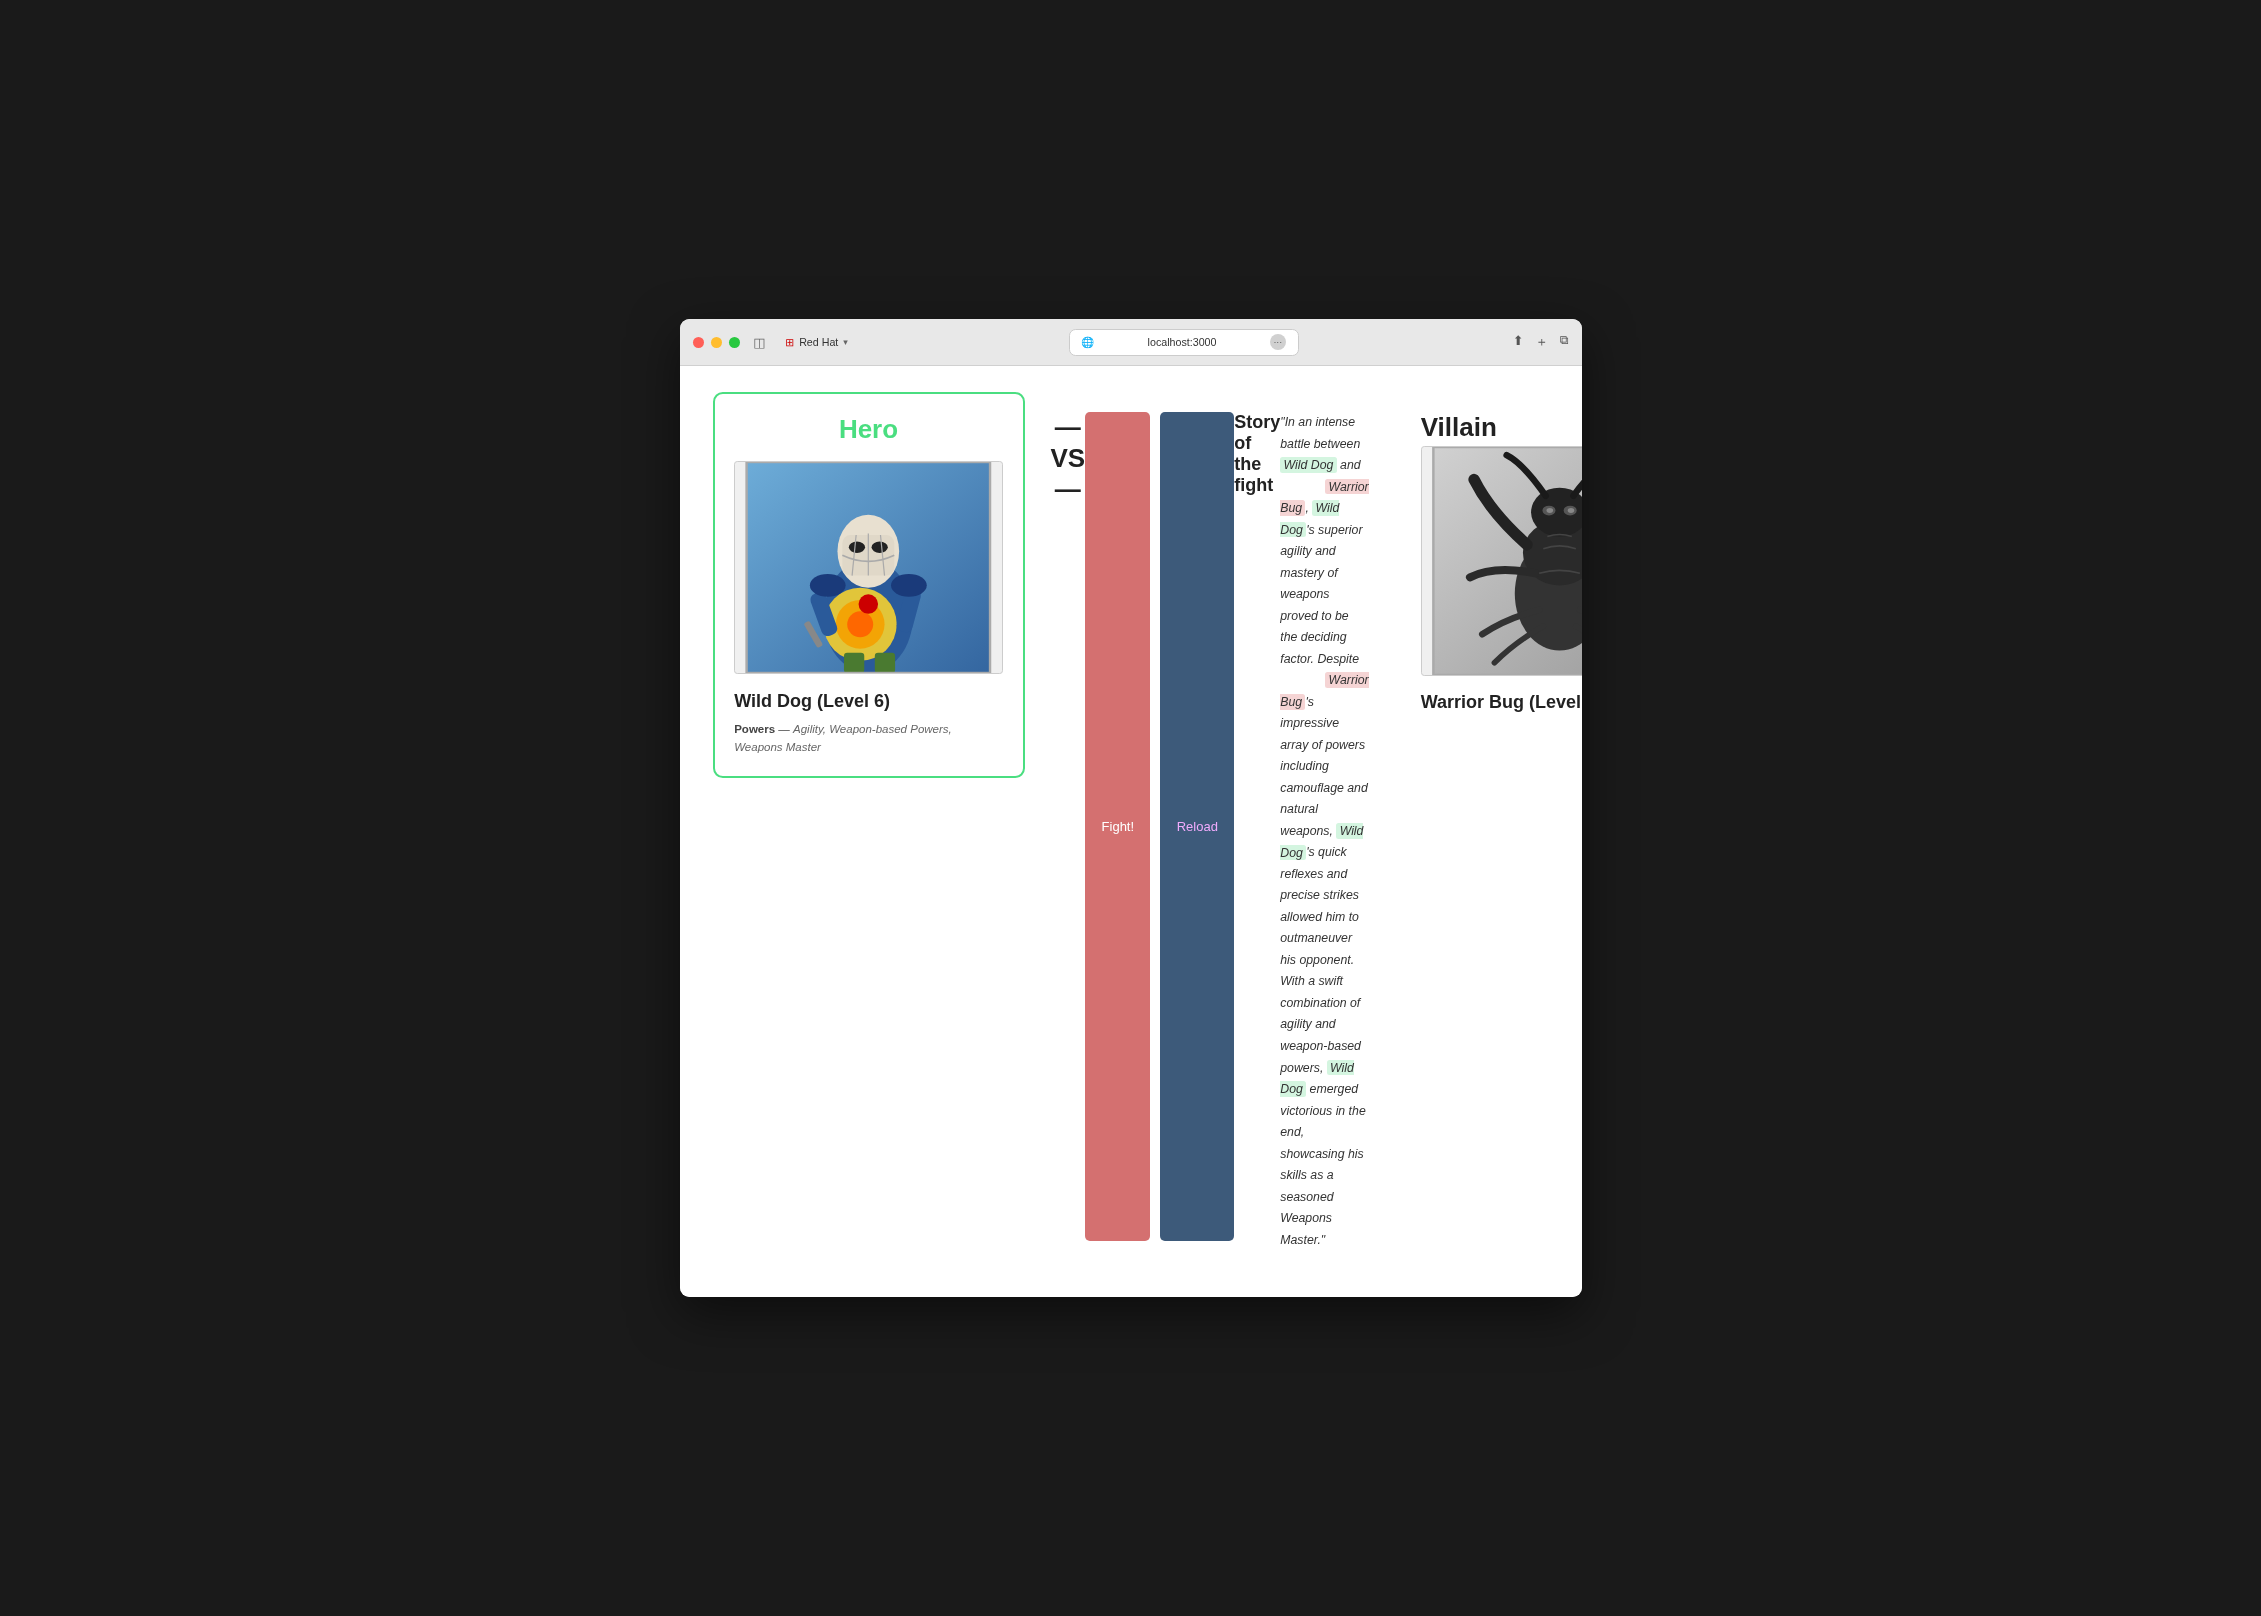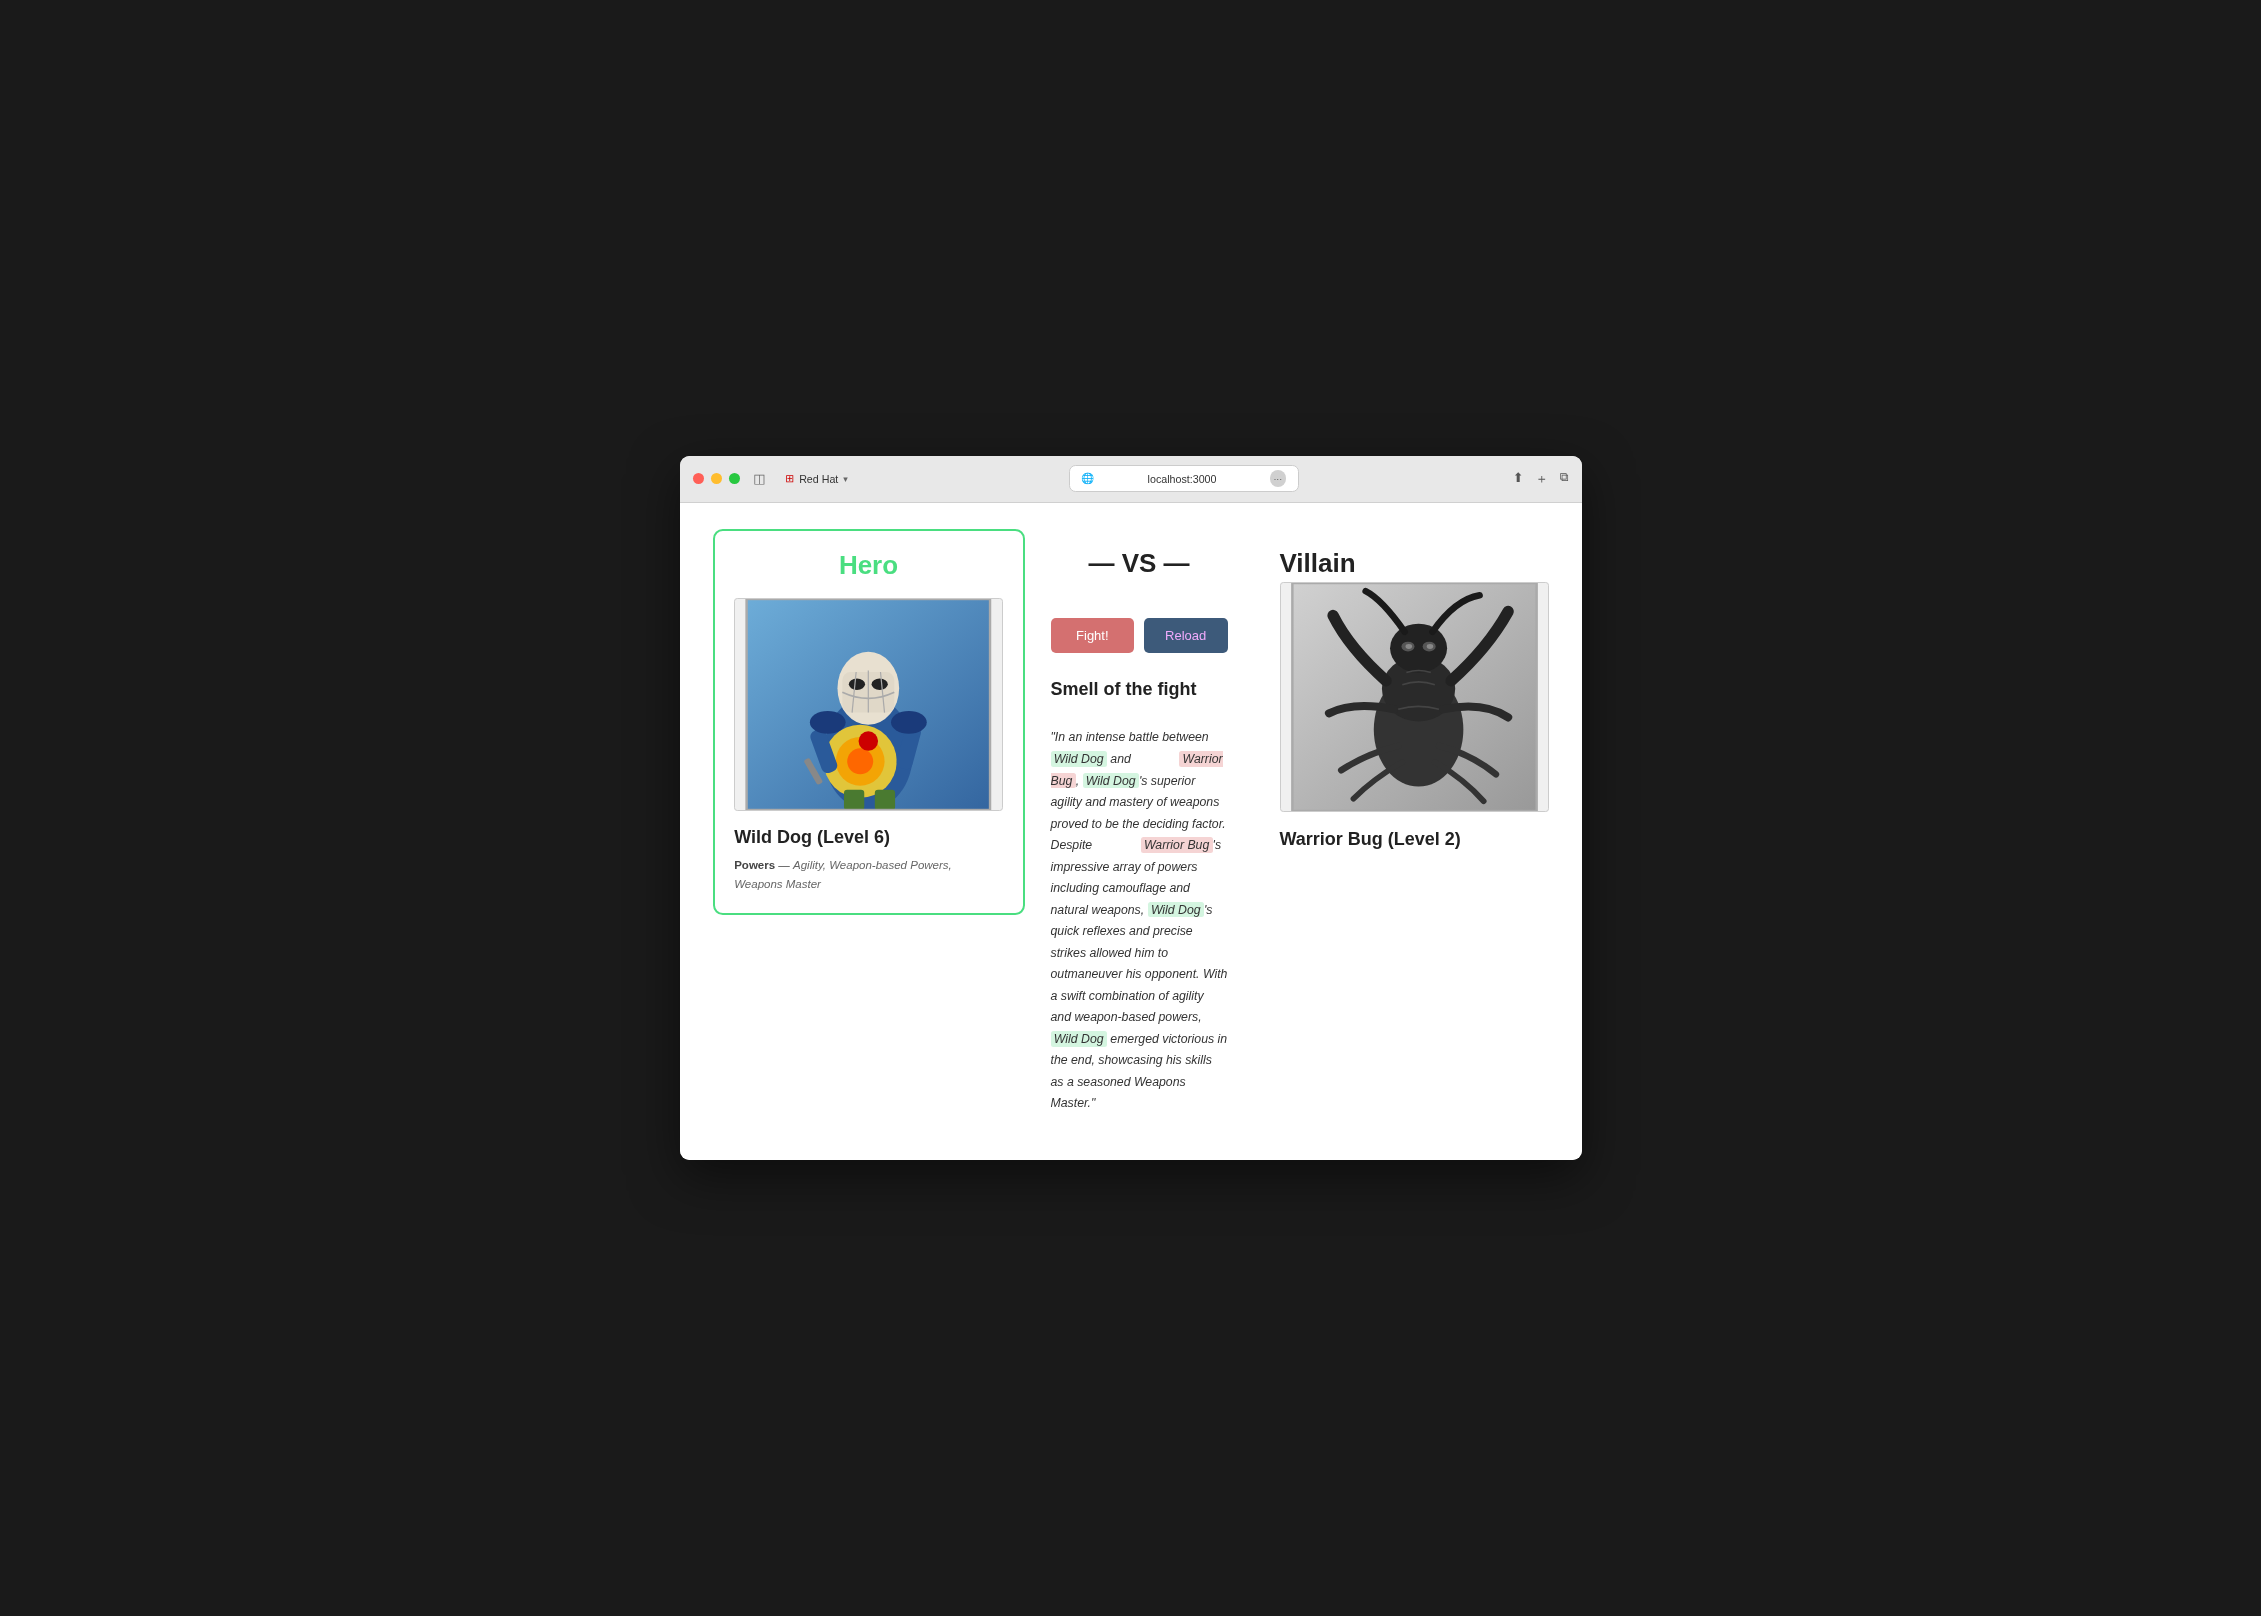--- a/index.html
+++ b/index.html
@@ -186,22 +186,22 @@
 
     .powers-values {
       font-style: italic;
       color: #666;
     }
 
     
     .vs-column {
       padding: 19.7px 26px;
       display: flex;
-      flex-direction: column;
-      gap: 16px;
+      flex-direction: row;
+      gap: 0;
     }
 
     .vs-title {
       font-size: 26px;
       font-weight: 700;
       text-align: center;
       color: #222;
       margin-bottom: 23px;
     }
 
@@ -377,21 +377,21 @@
         <span class="powers-values">Agility, Weapon-based Powers, Weapons Master</span>
       </p>
     </div>
 
     <div class="vs-column">
       <h2 class="vs-title">— VS —</h2>
       <div class="action-buttons">
         <button class="btn-fight">Fight!</button>
         <button class="btn-reload">Reload</button>
       </div>
-      <h3 class="story-title">Smell of the fight</h3>
+      <h3 class="story-title">Story of the fight</h3>
       <p class="story-text">
         <span>"In an intense battle between </span><span class="highlight-green">Wild Dog</span><span> and </span><span class="highlight-pink">Warrior Bug</span><span>, </span><span class="highlight-green">Wild Dog</span><span>'s superior agility and mastery of weapons proved to be the deciding factor. Despite </span><span class="highlight-pink">Warrior Bug</span><span>'s impressive array of powers including camouflage and natural weapons, </span><span class="highlight-green">Wild Dog</span><span>'s quick reflexes and precise strikes allowed him to outmaneuver his opponent. With a swift combination of agility and weapon-based powers, </span><span class="highlight-green">Wild Dog</span><span> emerged victorious in the end, showcasing his skills as a seasoned Weapons Master."</span>
       </p>
     </div>
 
     <div class="villain-column">
       <h2 class="column-title villain">Villain</h2>
       <div class="character-image-container">
         <svg class="char-svg" viewBox="0 0 300 280" xmlns="http://www.w3.org/2000/svg">
 

